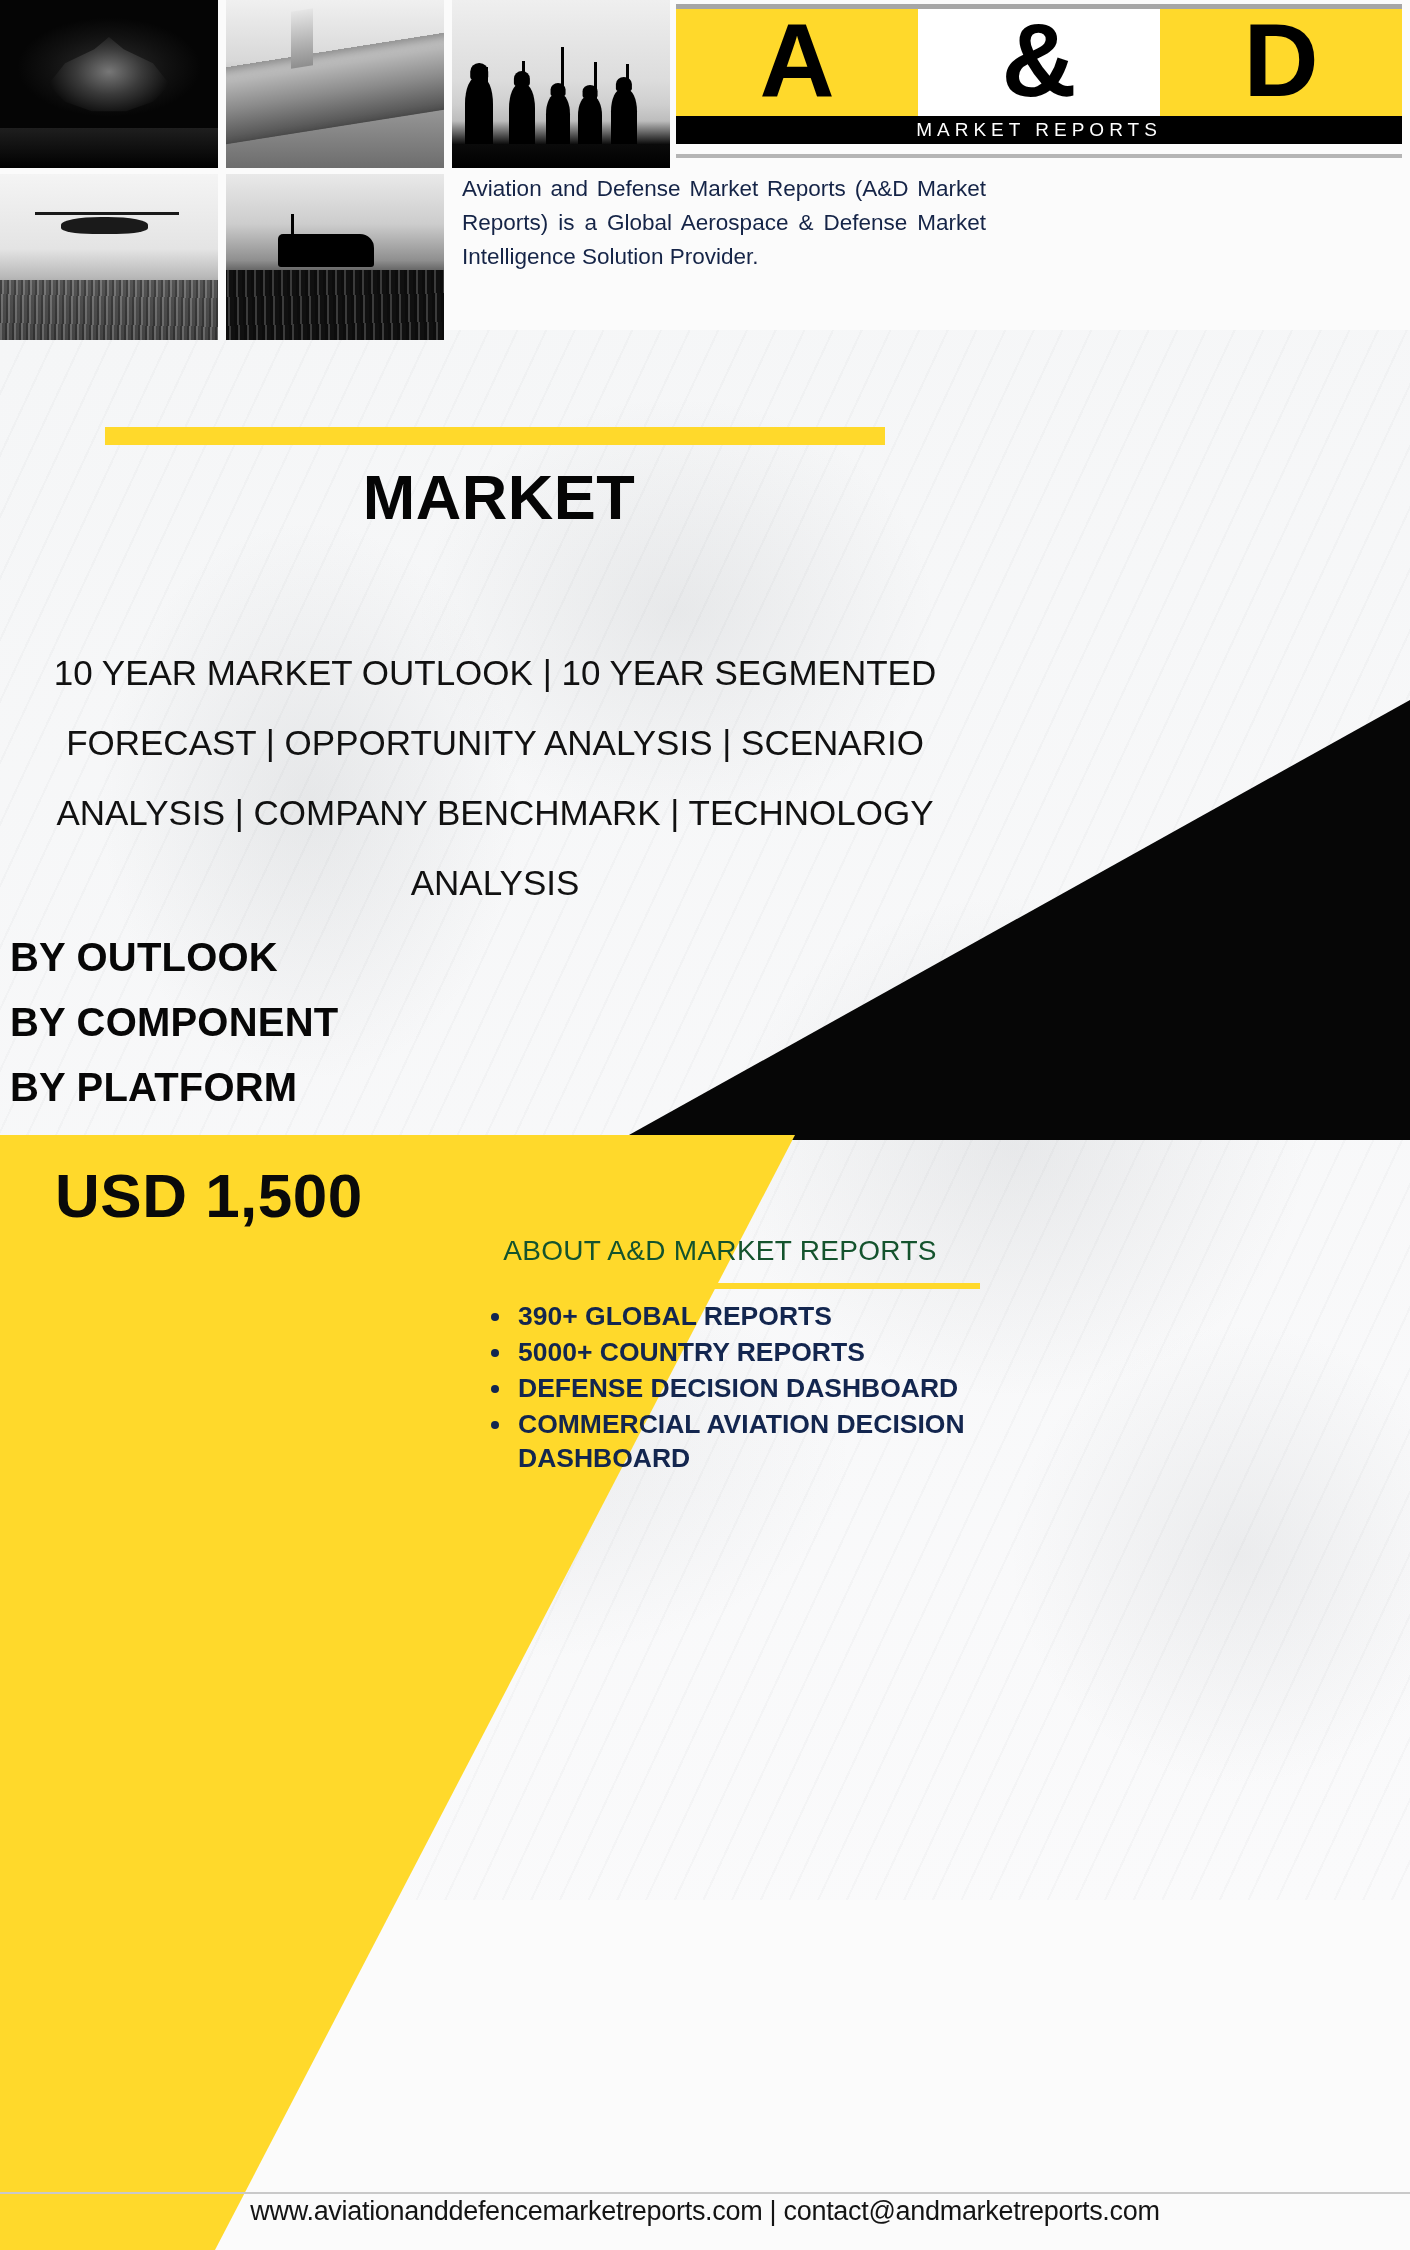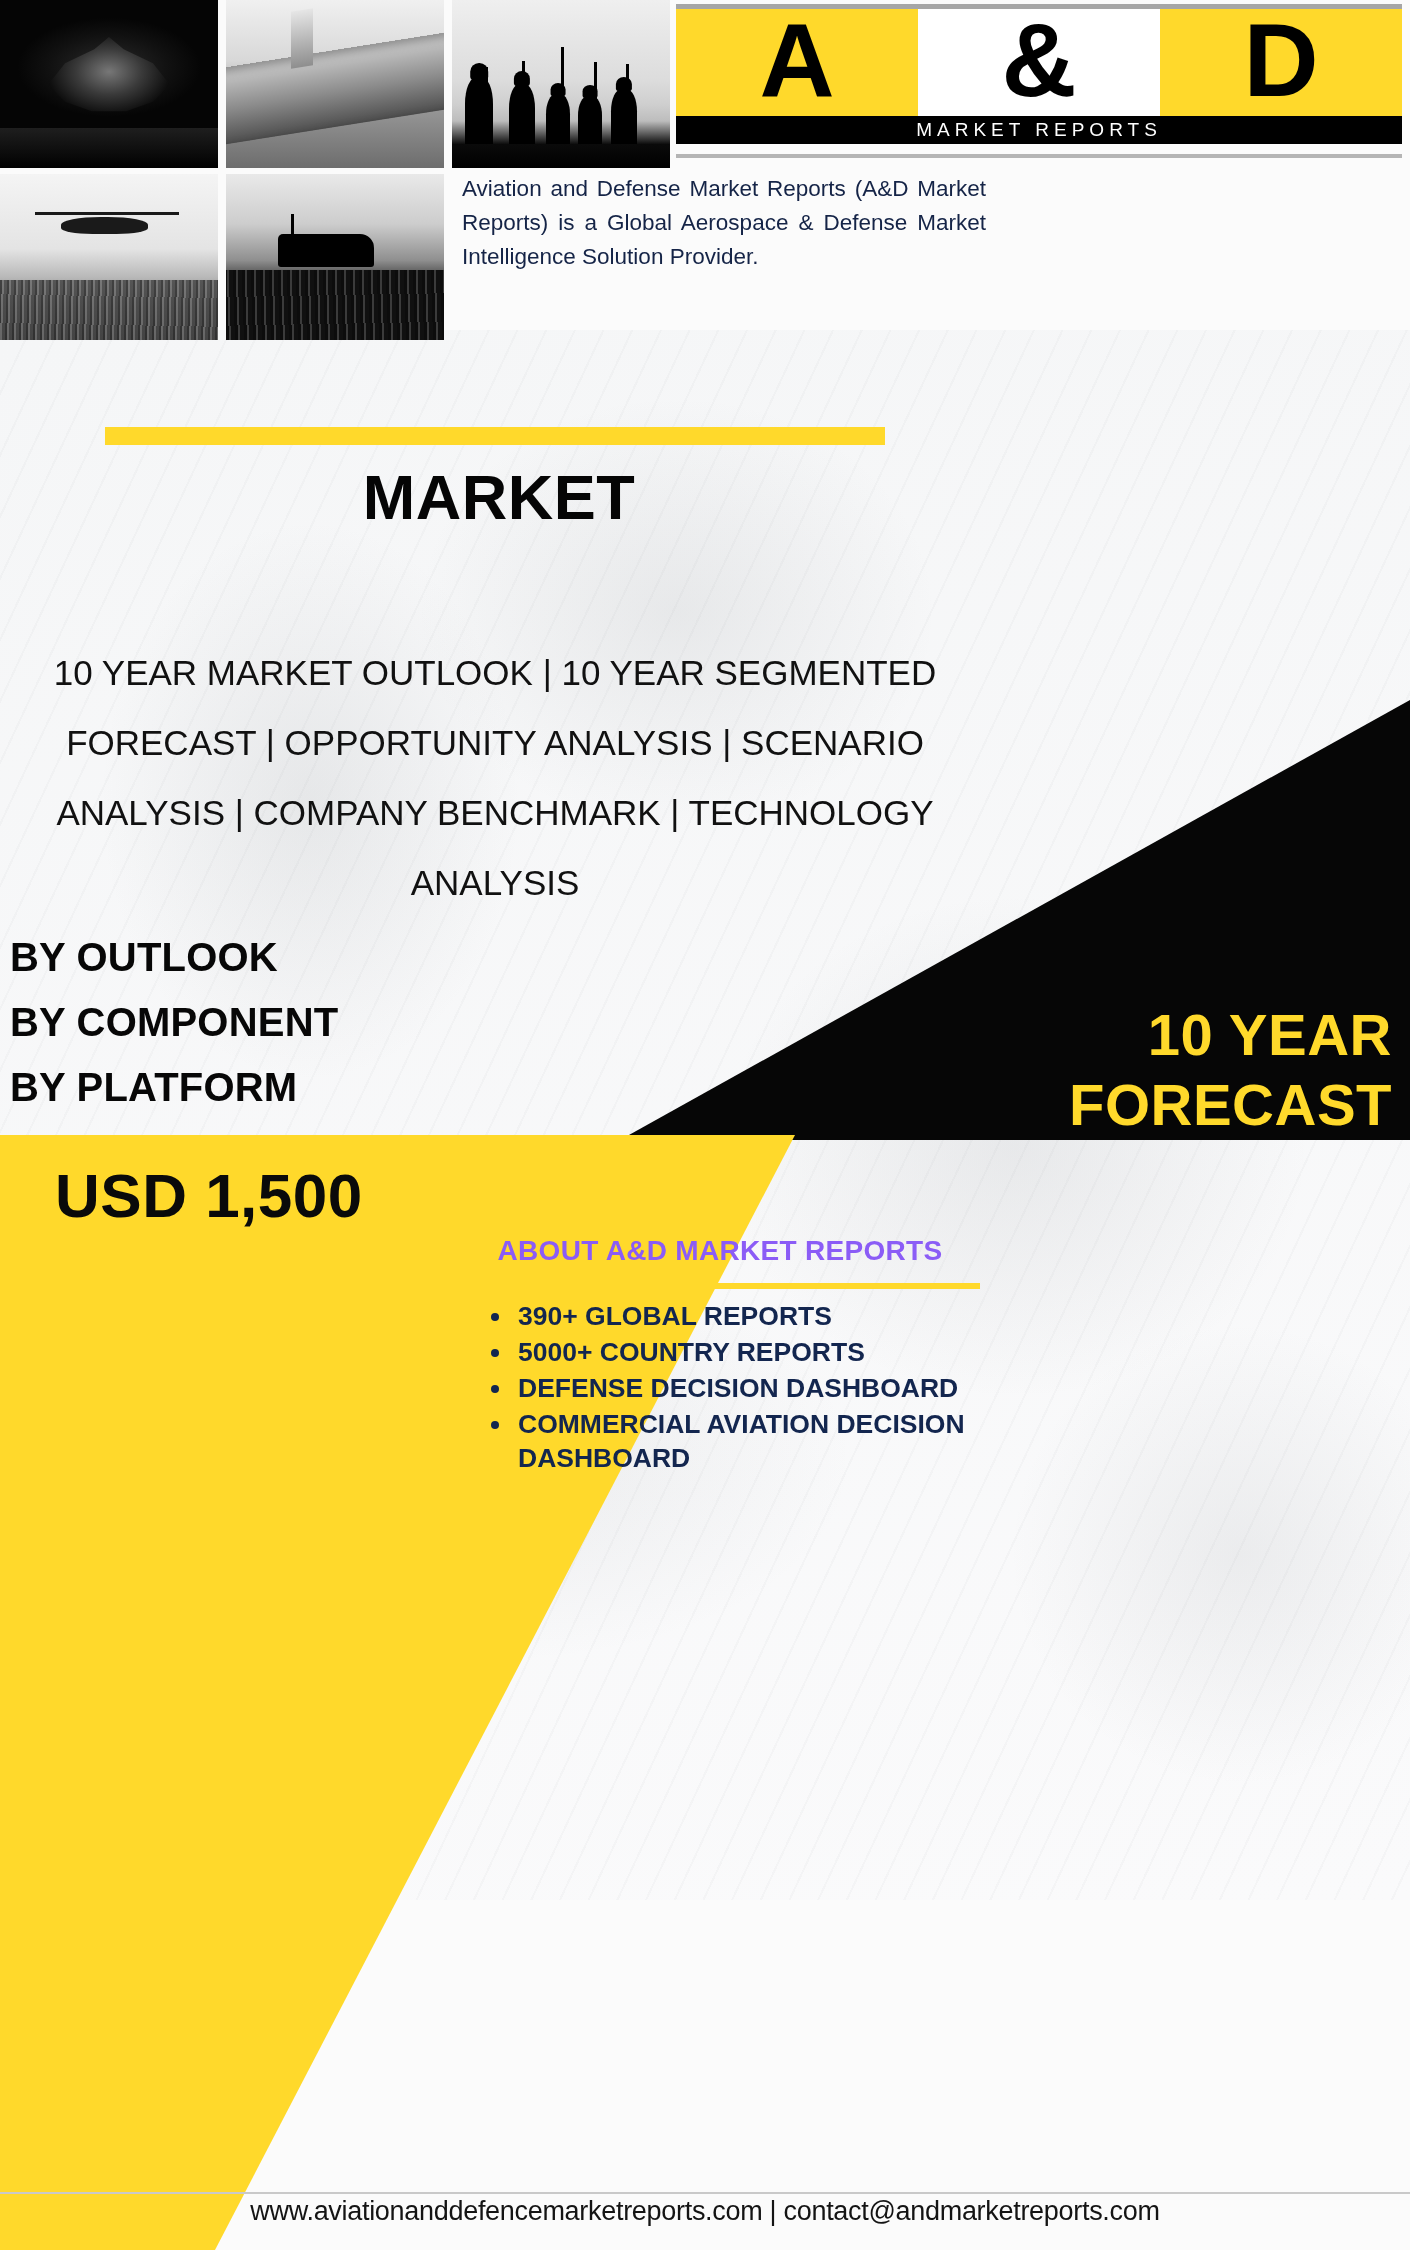--- a/index.html
+++ b/index.html
@@ -108,21 +108,21 @@
   .forecast{position:absolute;right:18px;top:1000px;width:660px;text-align:right;}
   .forecast div{color:#ffd92b;font-size:58px;font-weight:700;line-height:1.2;letter-spacing:.5px;}
 
   
   .yellow-band{position:absolute;left:0;top:0;width:1410px;height:2250px;background:#ffd92b;
     clip-path:polygon(0px 1135px, 795px 1135px, 215px 2250px, 0px 2250px);}
   .price{position:absolute;left:55px;top:1160px;font-size:62px;font-weight:700;color:#0a0a0a;letter-spacing:.5px;}
 
   
   .about-h{position:absolute;left:460px;top:1235px;width:520px;text-align:center;
-    font-size:28px;font-weight:700;color:#8b5cf6;letter-spacing:.3px;}
+    font-size:28px;font-weight:400;color:#14532d;letter-spacing:.3px;}
   .about-rule{position:absolute;left:460px;top:1283px;width:520px;height:6px;background:#ffd92b;}
   .about-list{position:absolute;left:486px;top:1300px;width:500px;}
   .about-list li{list-style:disc;margin-left:28px;font-size:26.5px;font-weight:700;
     color:#13264f;line-height:1.28;padding-left:4px;margin-bottom:2px;}
 
   
   .footer-rule{position:absolute;left:0;top:2192px;width:1410px;height:2px;background:#c9c9c9;}
   .footer{position:absolute;left:0;top:2196px;width:1410px;text-align:center;
     font-size:27px;color:#141414;letter-spacing:-.3px;}
 </style>
@@ -194,24 +194,20 @@
 
   <div class="subtitle">10 YEAR MARKET OUTLOOK | 10 YEAR SEGMENTED FORECAST | OPPORTUNITY ANALYSIS | SCENARIO ANALYSIS | COMPANY BENCHMARK | TECHNOLOGY ANALYSIS</div>
 
   <div class="segs">
     <div class="seg">BY OUTLOOK</div>
     <div class="seg">BY COMPONENT</div>
     <div class="seg">BY PLATFORM</div>
   </div>
 
   <div class="black-tri"></div>
-  <div class="forecast">
-    <div>10 YEAR</div>
-    <div>FORECAST</div>
-  </div>
 
   <div class="yellow-band"></div>
   <div class="price">USD 1,500</div>
 
   <div class="about-h">ABOUT A&amp;D MARKET REPORTS</div>
   <div class="about-rule"></div>
   <ul class="about-list">
     <li>390+ GLOBAL REPORTS</li>
     <li>5000+ COUNTRY REPORTS</li>
     <li>DEFENSE DECISION DASHBOARD</li>

